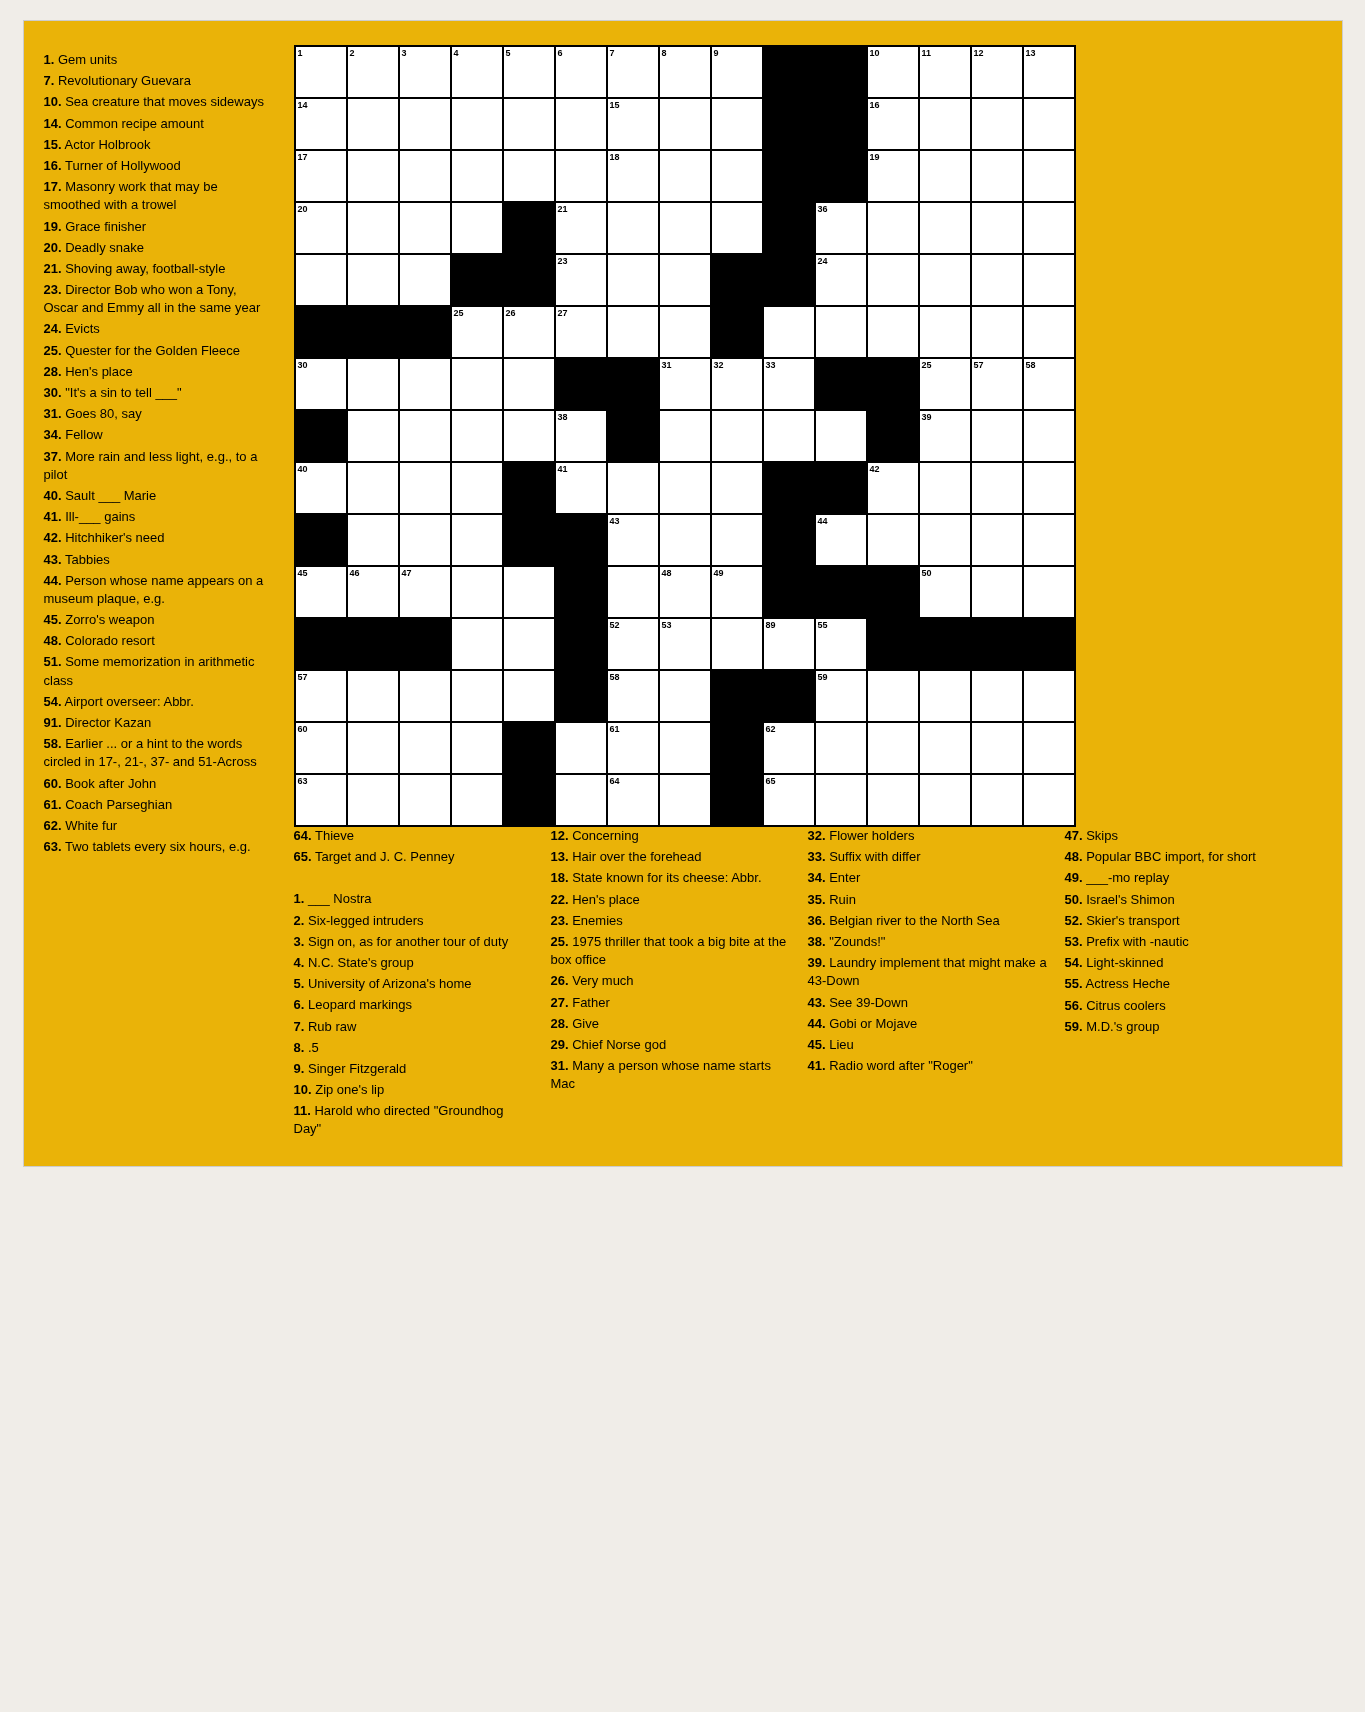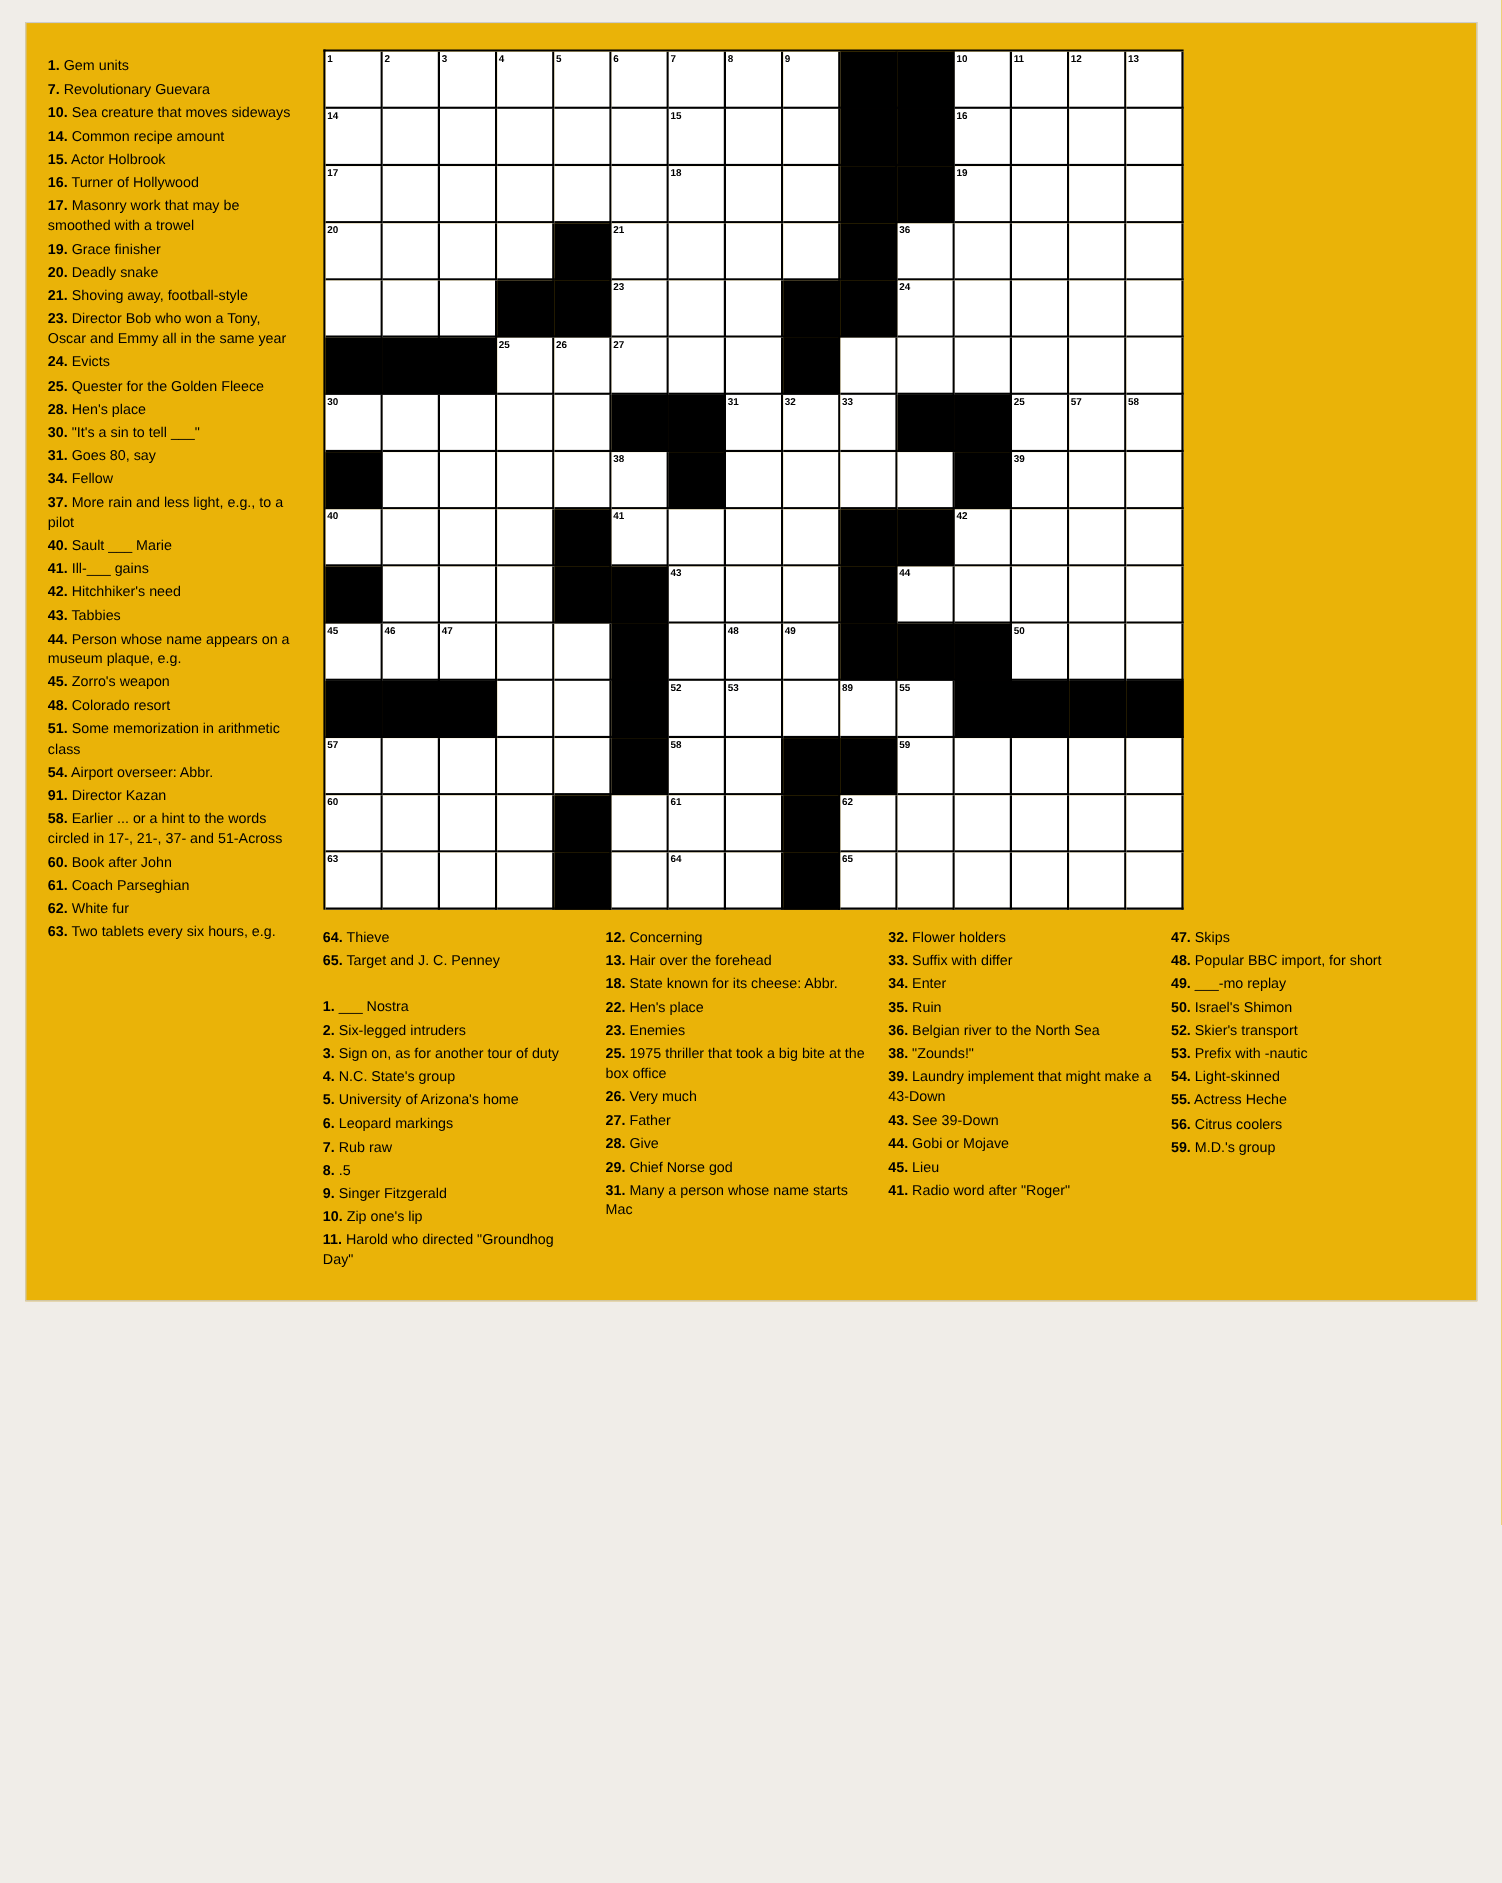--- a/index.html
+++ b/index.html
@@ -65,21 +65,20 @@
       position: absolute;
       top: 2px;
       left: 2px;
       font-size: 9px;
       font-weight: bold;
       line-height: 1;
     }
     .bottom-clues {
       display: flex;
       gap: 0;
-      margin-top: 16px;
     }
     .clues-col {
       flex: 1;
       padding-right: 16px;
     }
     .clues-col h2 {
       font-size: 15px;
       font-weight: bold;
       margin-bottom: 6px;
     }

